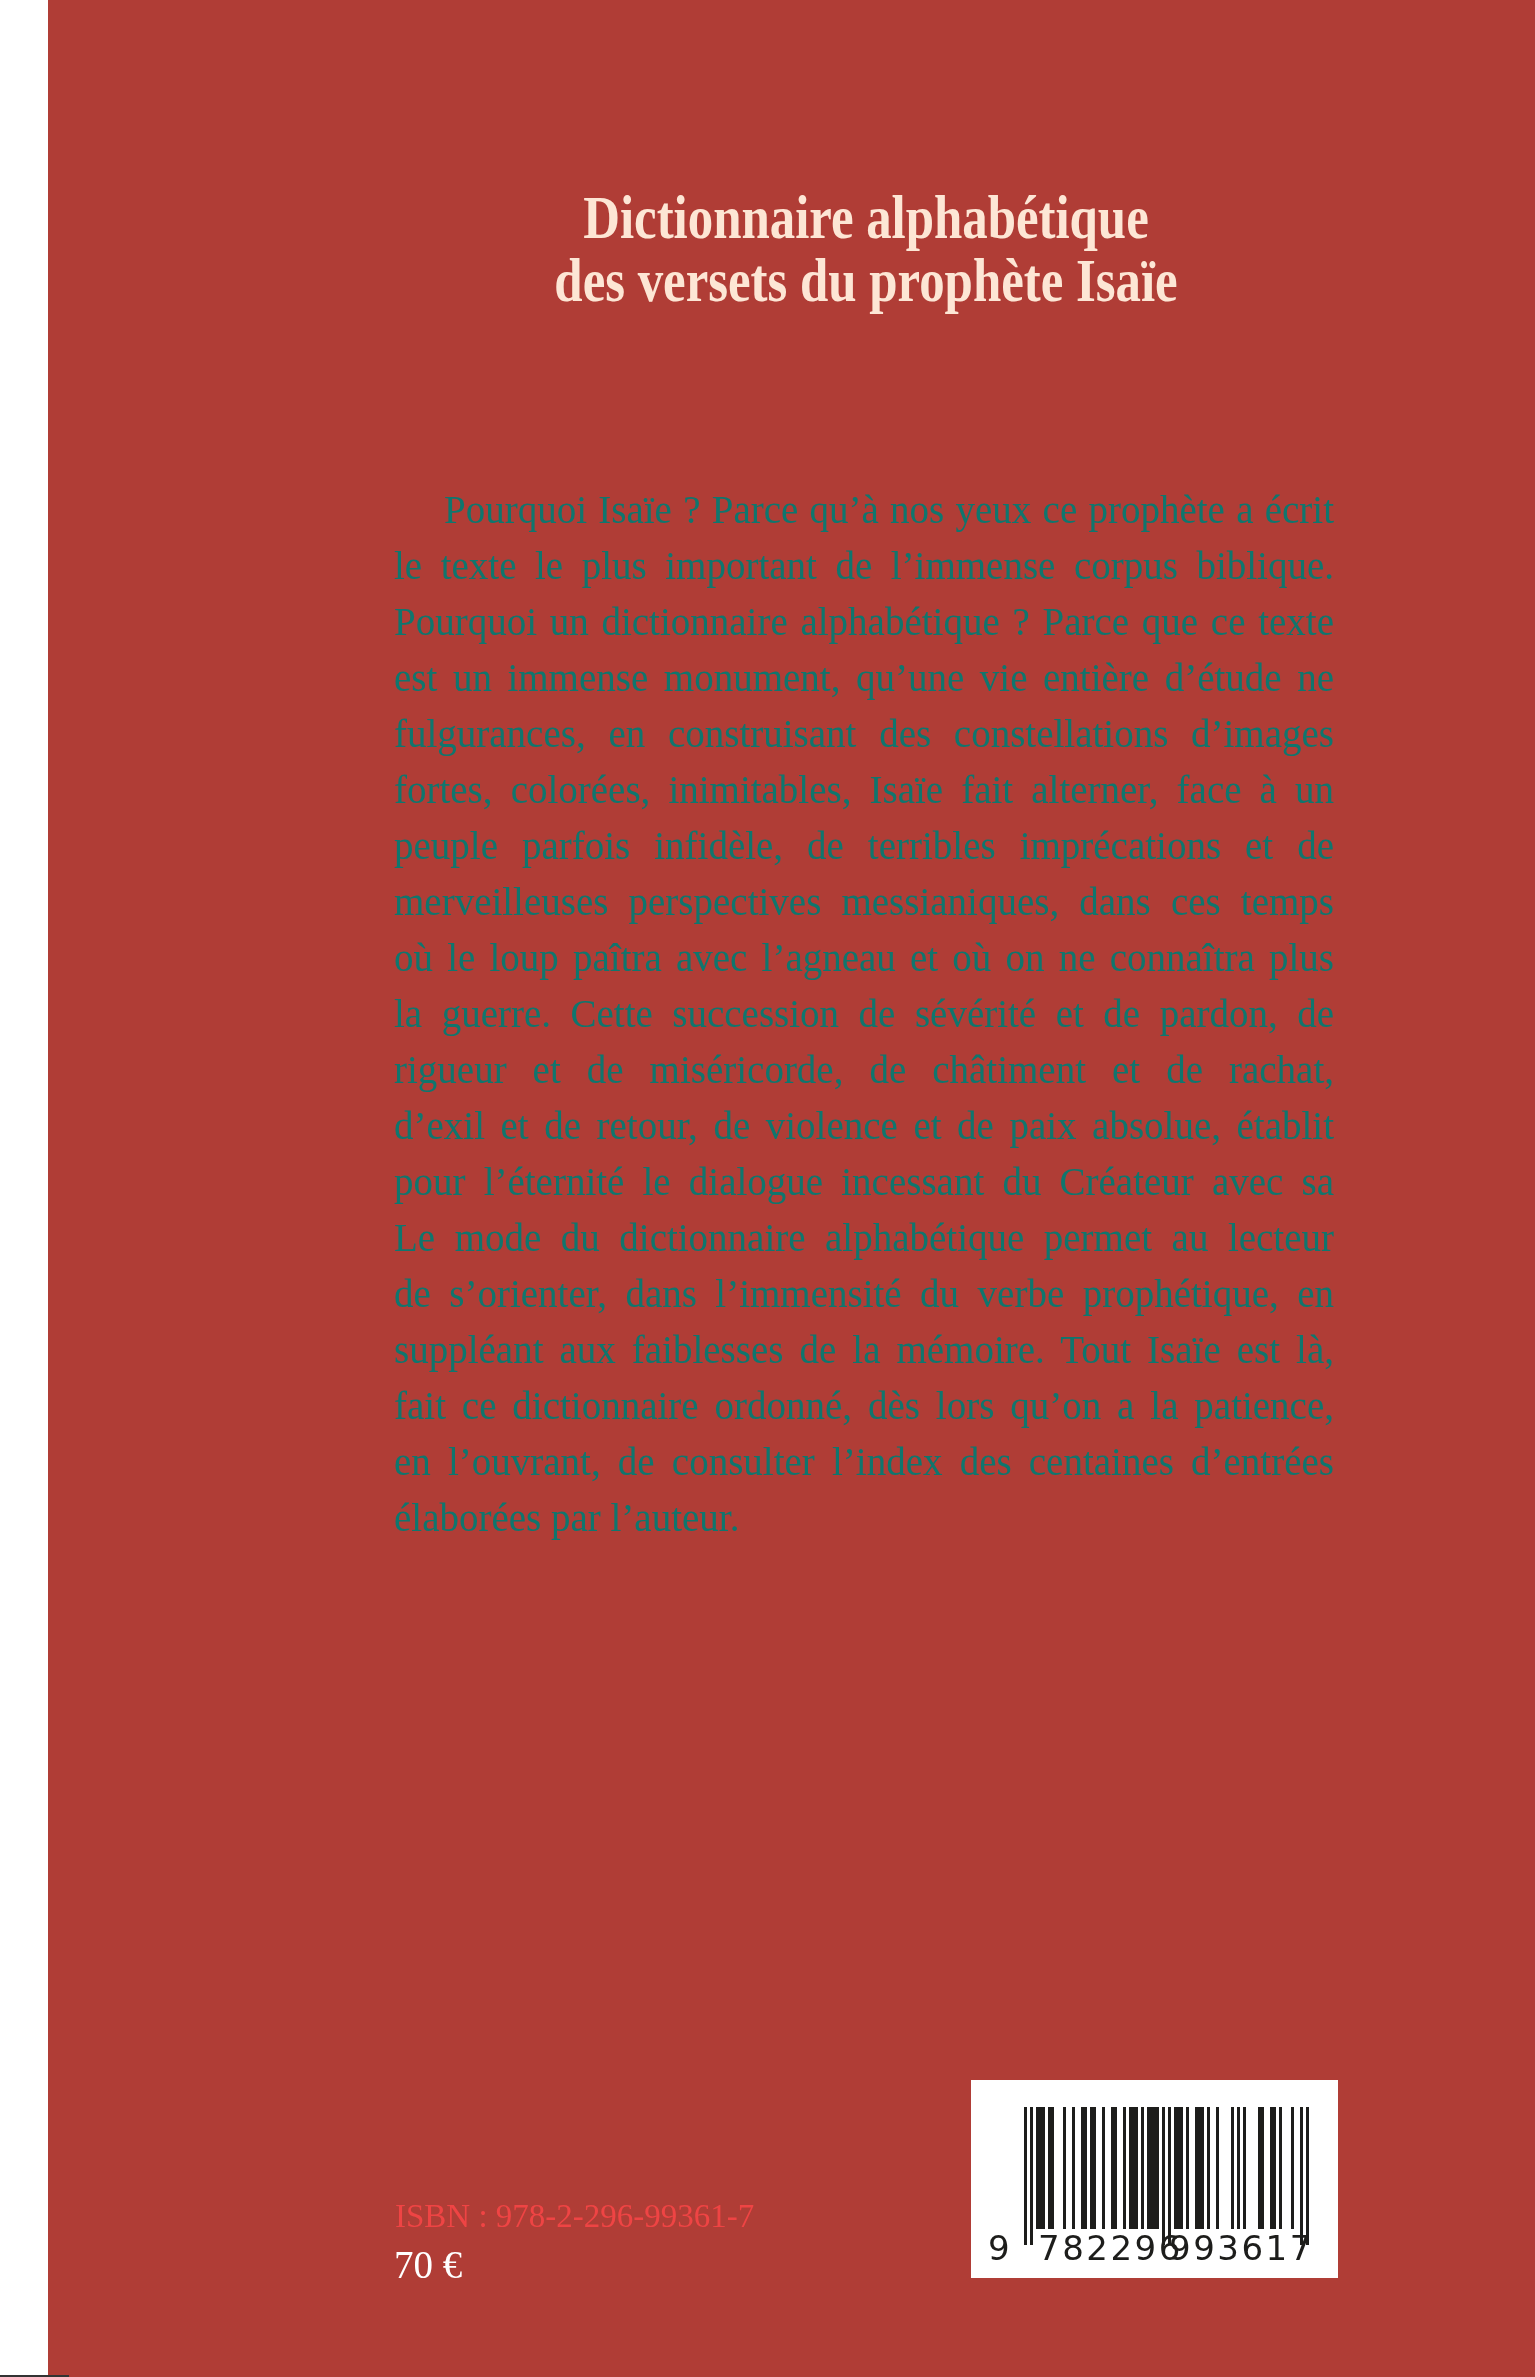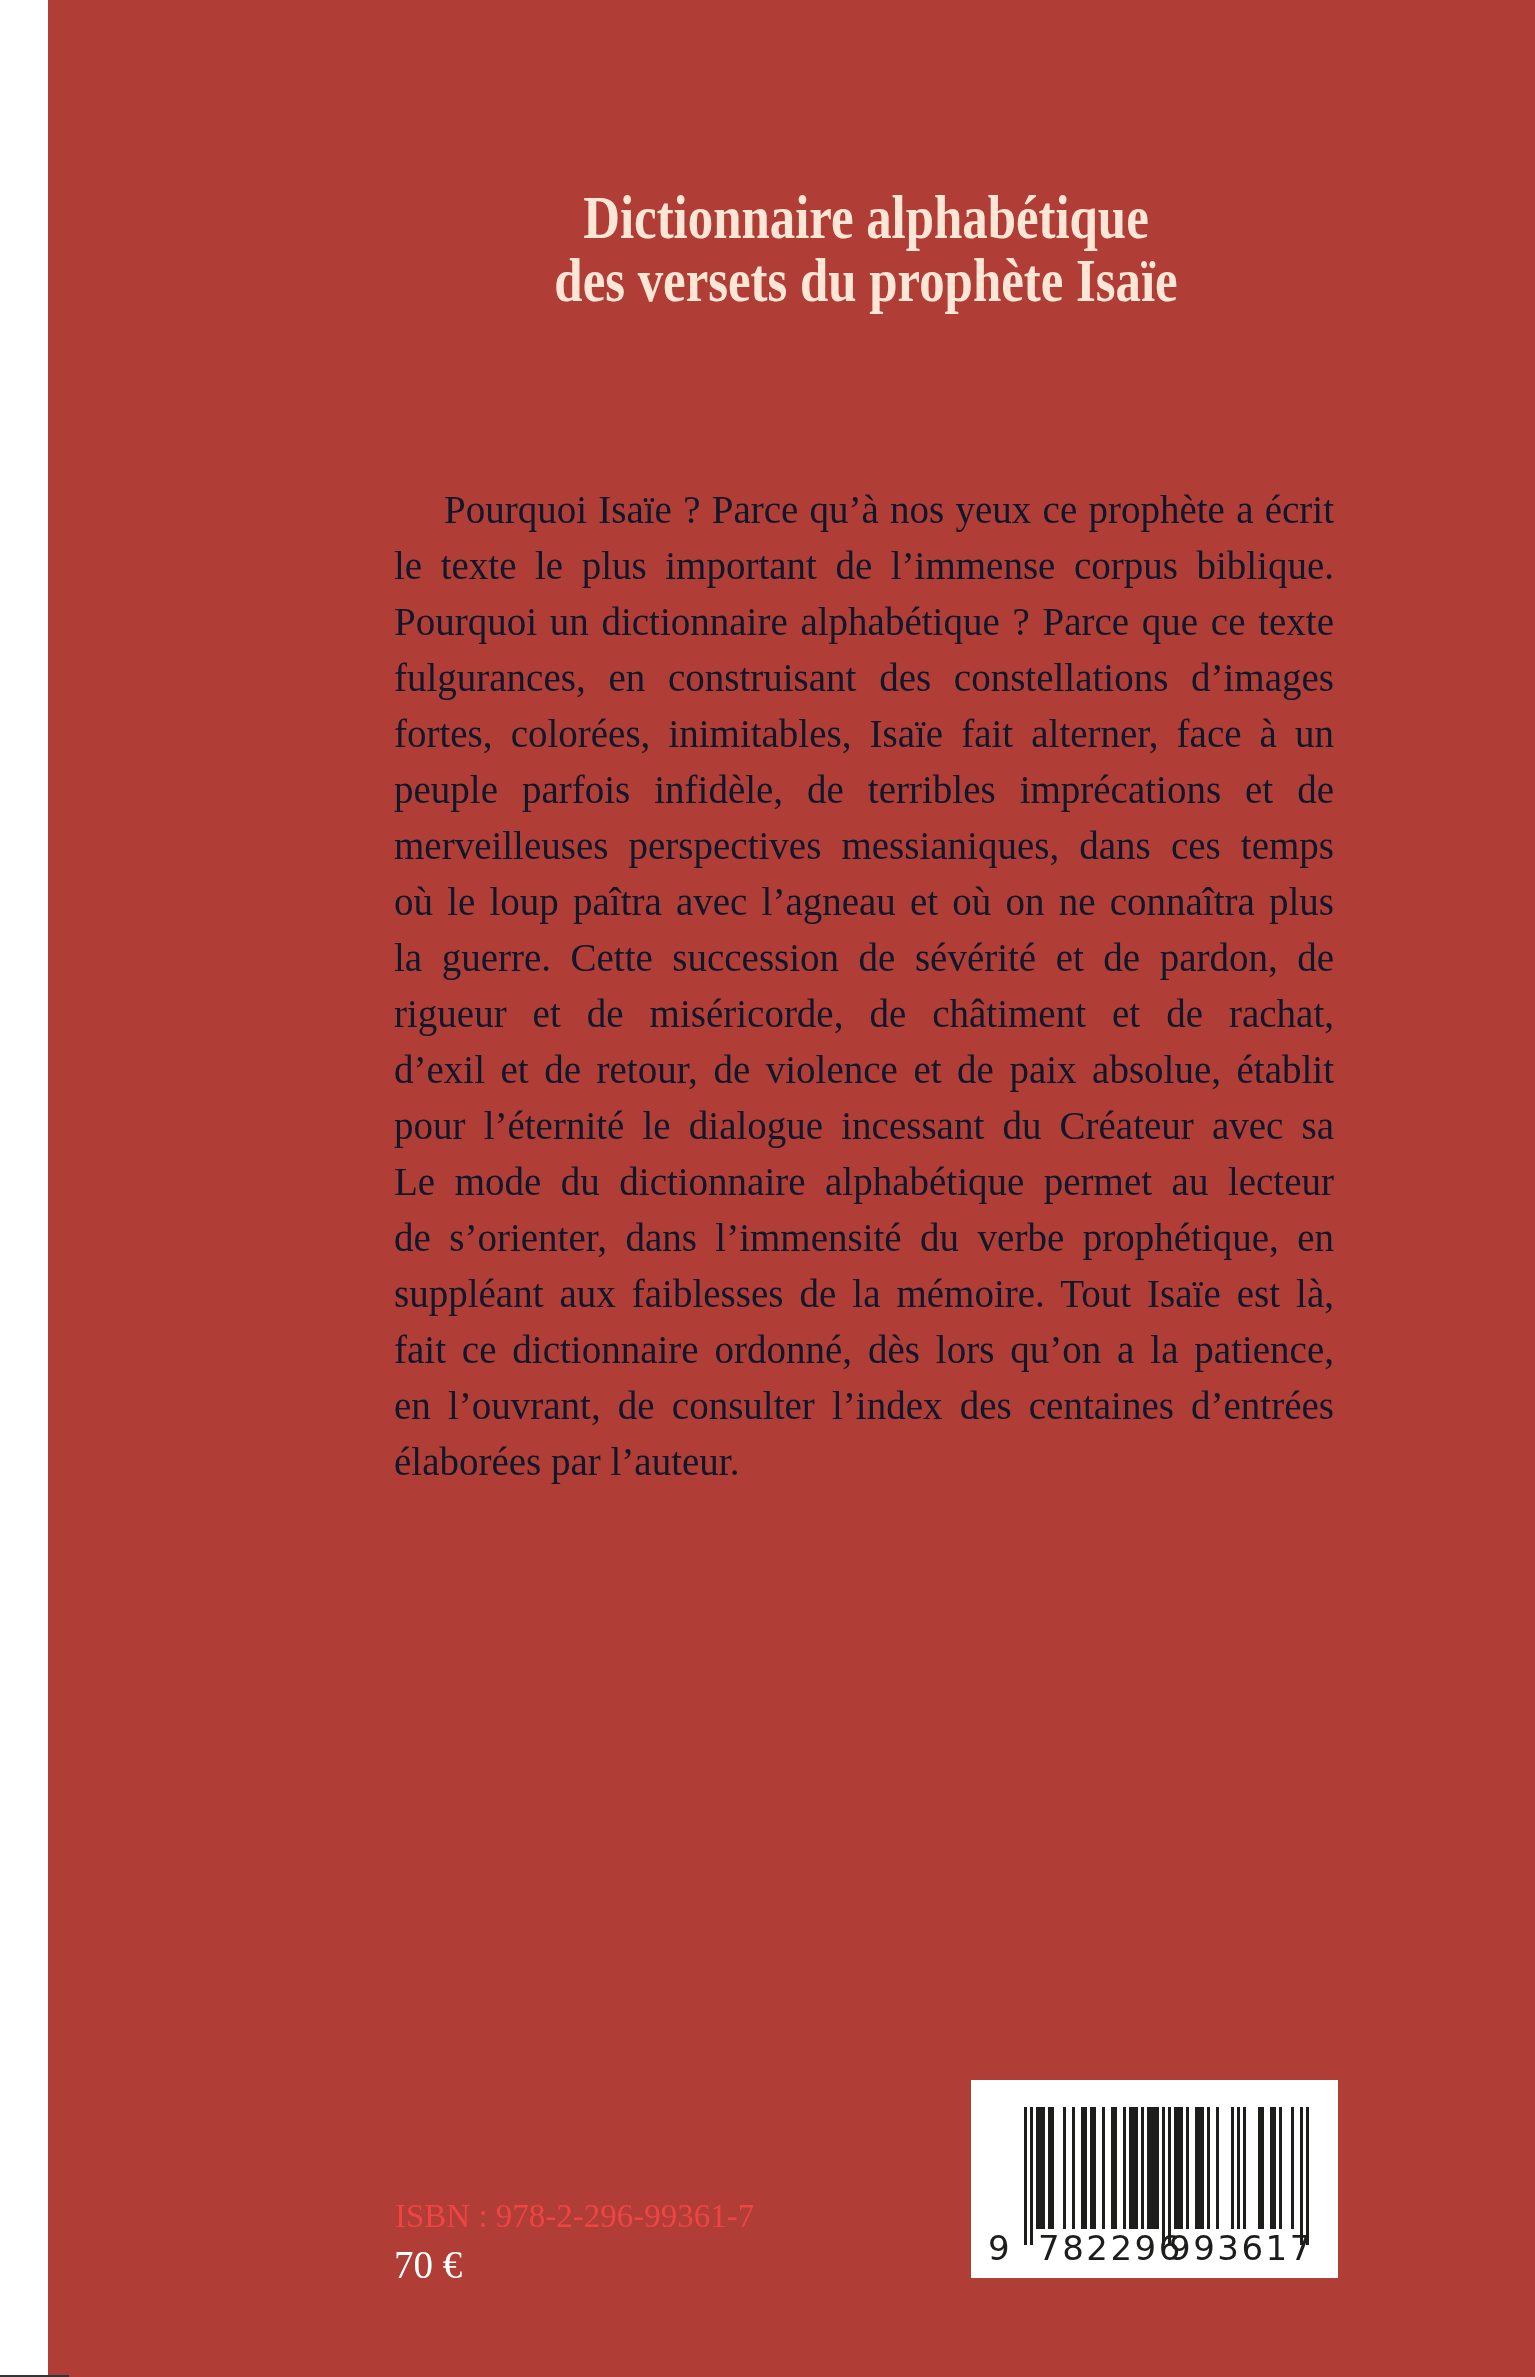--- a/index.html
+++ b/index.html
@@ -53,21 +53,21 @@
     }
     .title div { white-space: nowrap; }
     .body-text {
       position: absolute;
       left: 394px;
       top: 482px;
       width: 940px;
       font-family: "Liberation Serif", "DejaVu Serif", serif;
       font-size: 39px;
       line-height: 56px;
-      color: #0f172a;
+      color: #0f766e;
     }
     .body-text .line {
       display: block;
       white-space: nowrap;
       text-align: justify;
       text-align-last: justify;
       height: 56px;
       overflow: visible;
     }
     .body-text .line.first { padding-left: 50px; }
@@ -135,20 +135,21 @@
 
 <div class="title">
   <div>Dictionnaire alphabétique</div>
   <div>des versets du prophète Isaïe</div>
 </div>
 
 <div class="body-text">
   <span class="line first">Pourquoi Isaïe ? Parce qu’à nos yeux ce prophète a écrit</span>
   <span class="line">le texte le plus important de l’immense corpus biblique.</span>
   <span class="line">Pourquoi un dictionnaire alphabétique ? Parce que ce texte</span>
+  <span class="line">est un immense monument, qu’une vie entière d’étude ne</span>
   <span class="line">fulgurances, en construisant des constellations d’images</span>
   <span class="line">fortes, colorées, inimitables, Isaïe fait alterner, face à un</span>
   <span class="line">peuple parfois infidèle, de terribles imprécations et de</span>
   <span class="line">merveilleuses perspectives messianiques, dans ces temps</span>
   <span class="line">où le loup paîtra avec l’agneau et où on ne connaîtra plus</span>
   <span class="line">la guerre. Cette succession de sévérité et de pardon, de</span>
   <span class="line">rigueur et de miséricorde, de châtiment et de rachat,</span>
   <span class="line">d’exil et de retour, de violence et de paix absolue, établit</span>
   <span class="line">pour l’éternité le dialogue incessant du Créateur avec sa</span>
   <span class="line">Le mode du dictionnaire alphabétique permet au lecteur</span>

